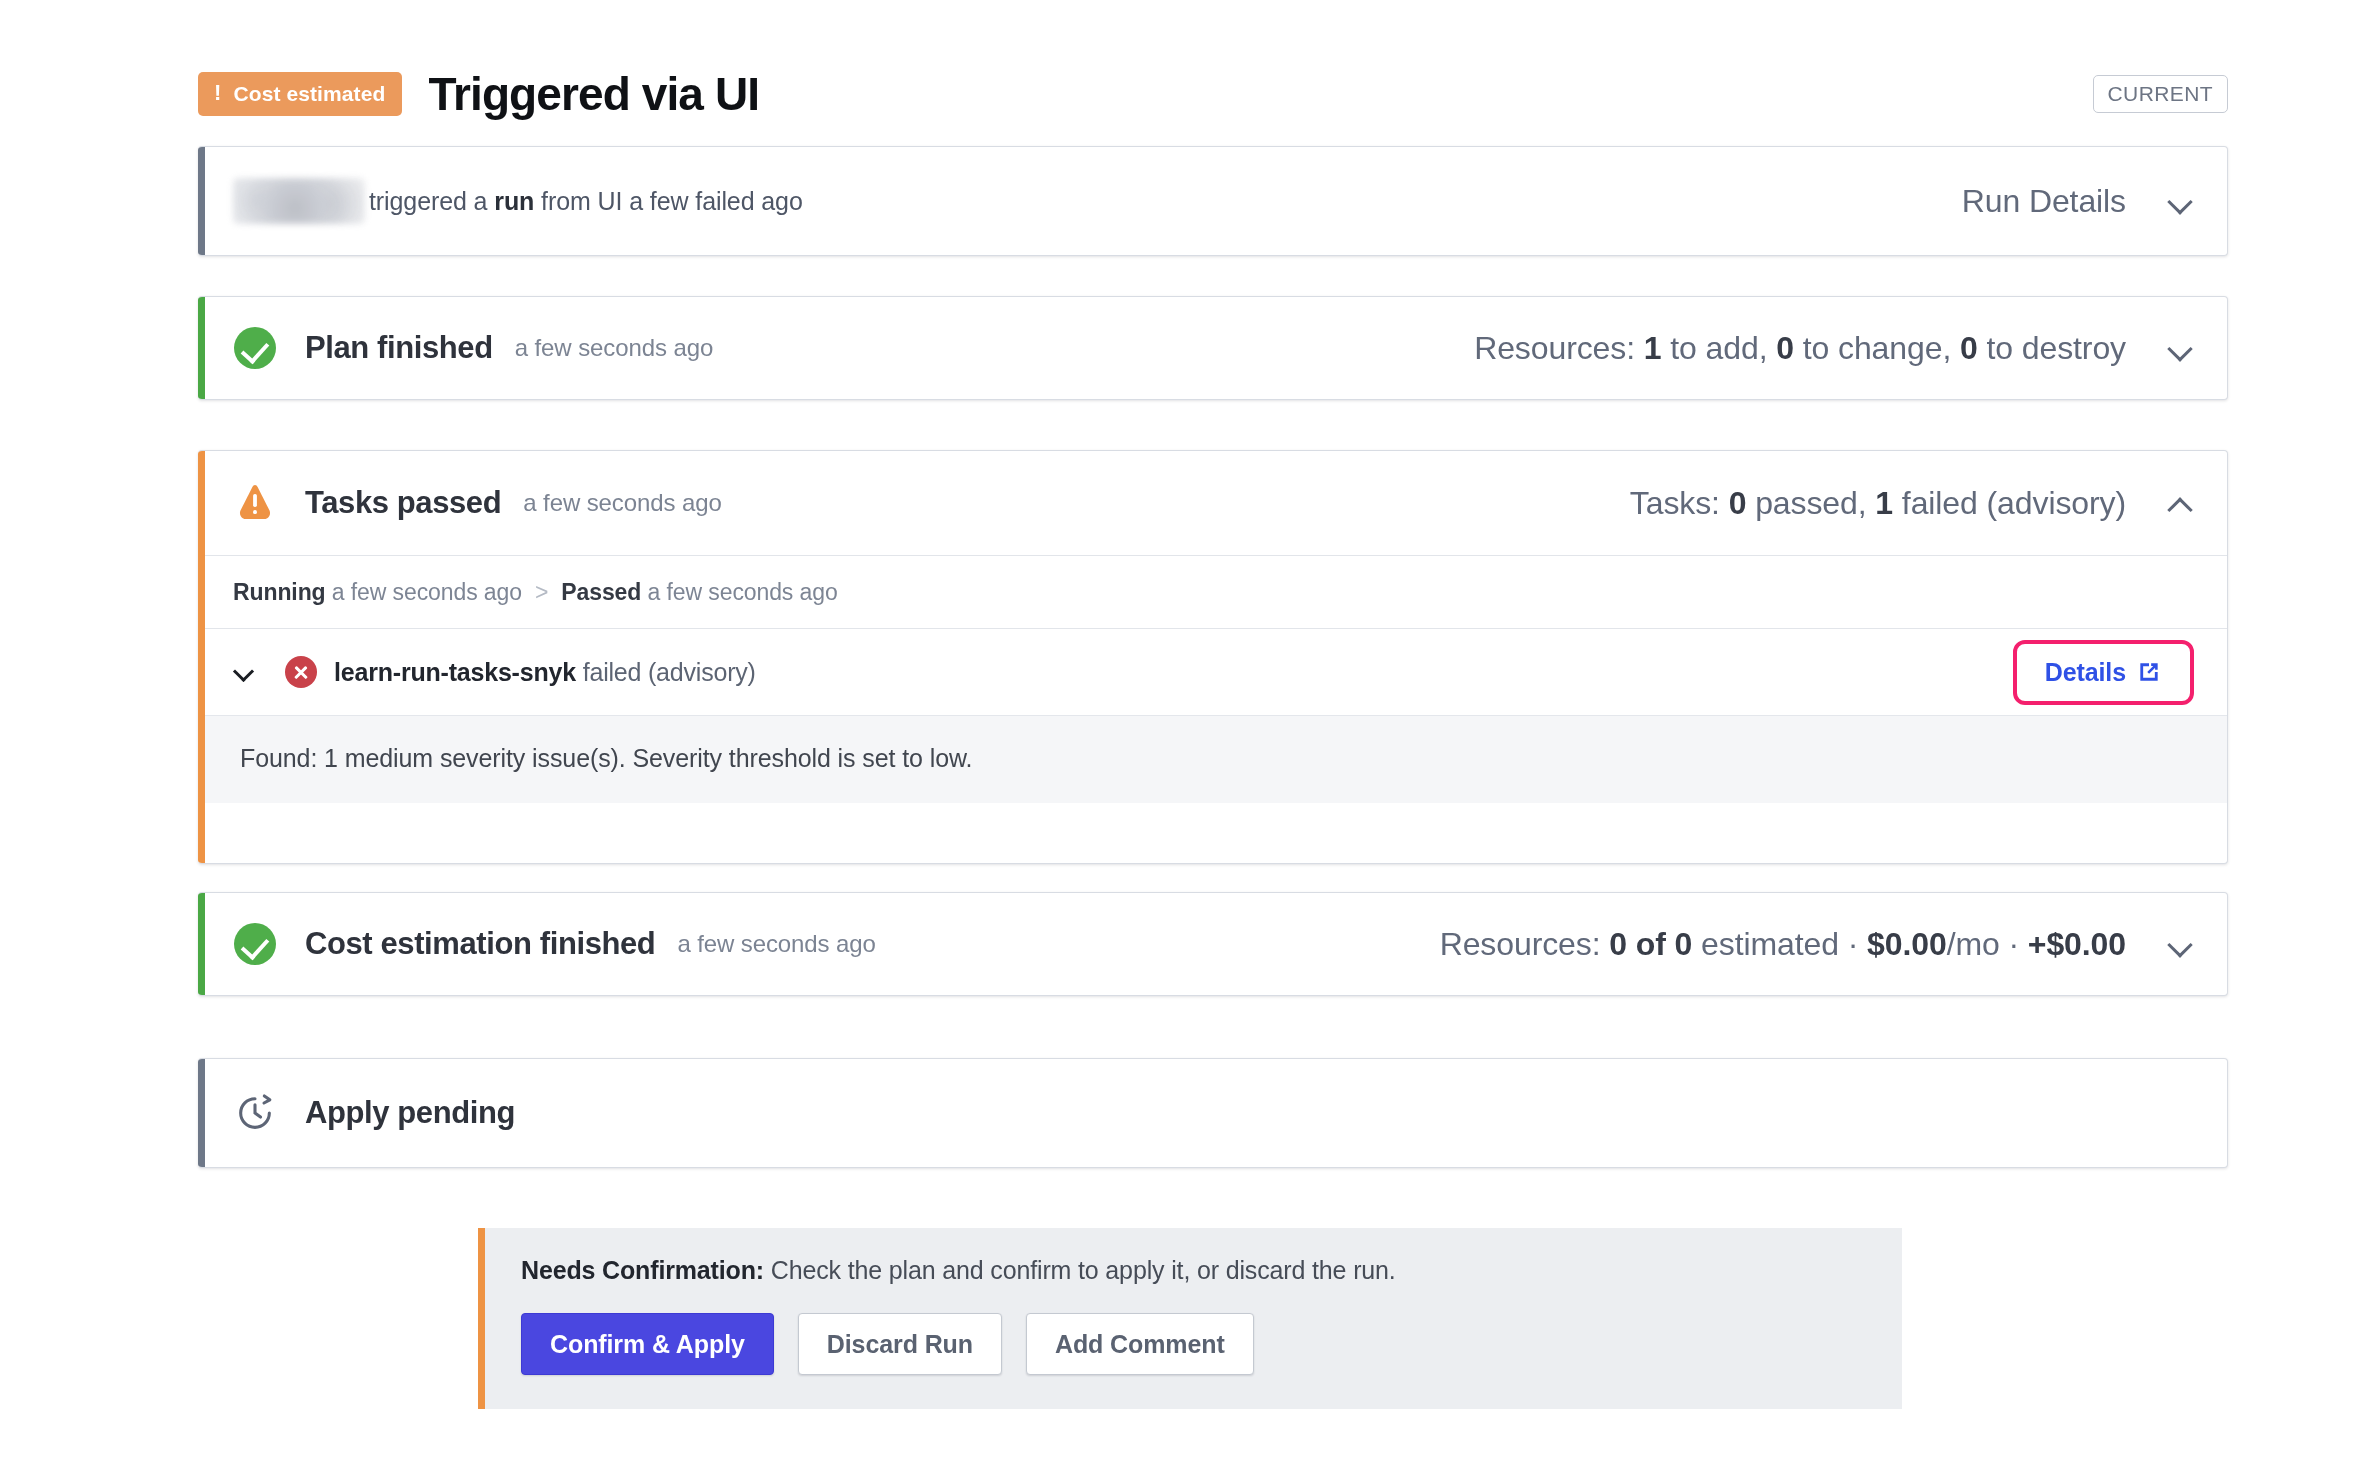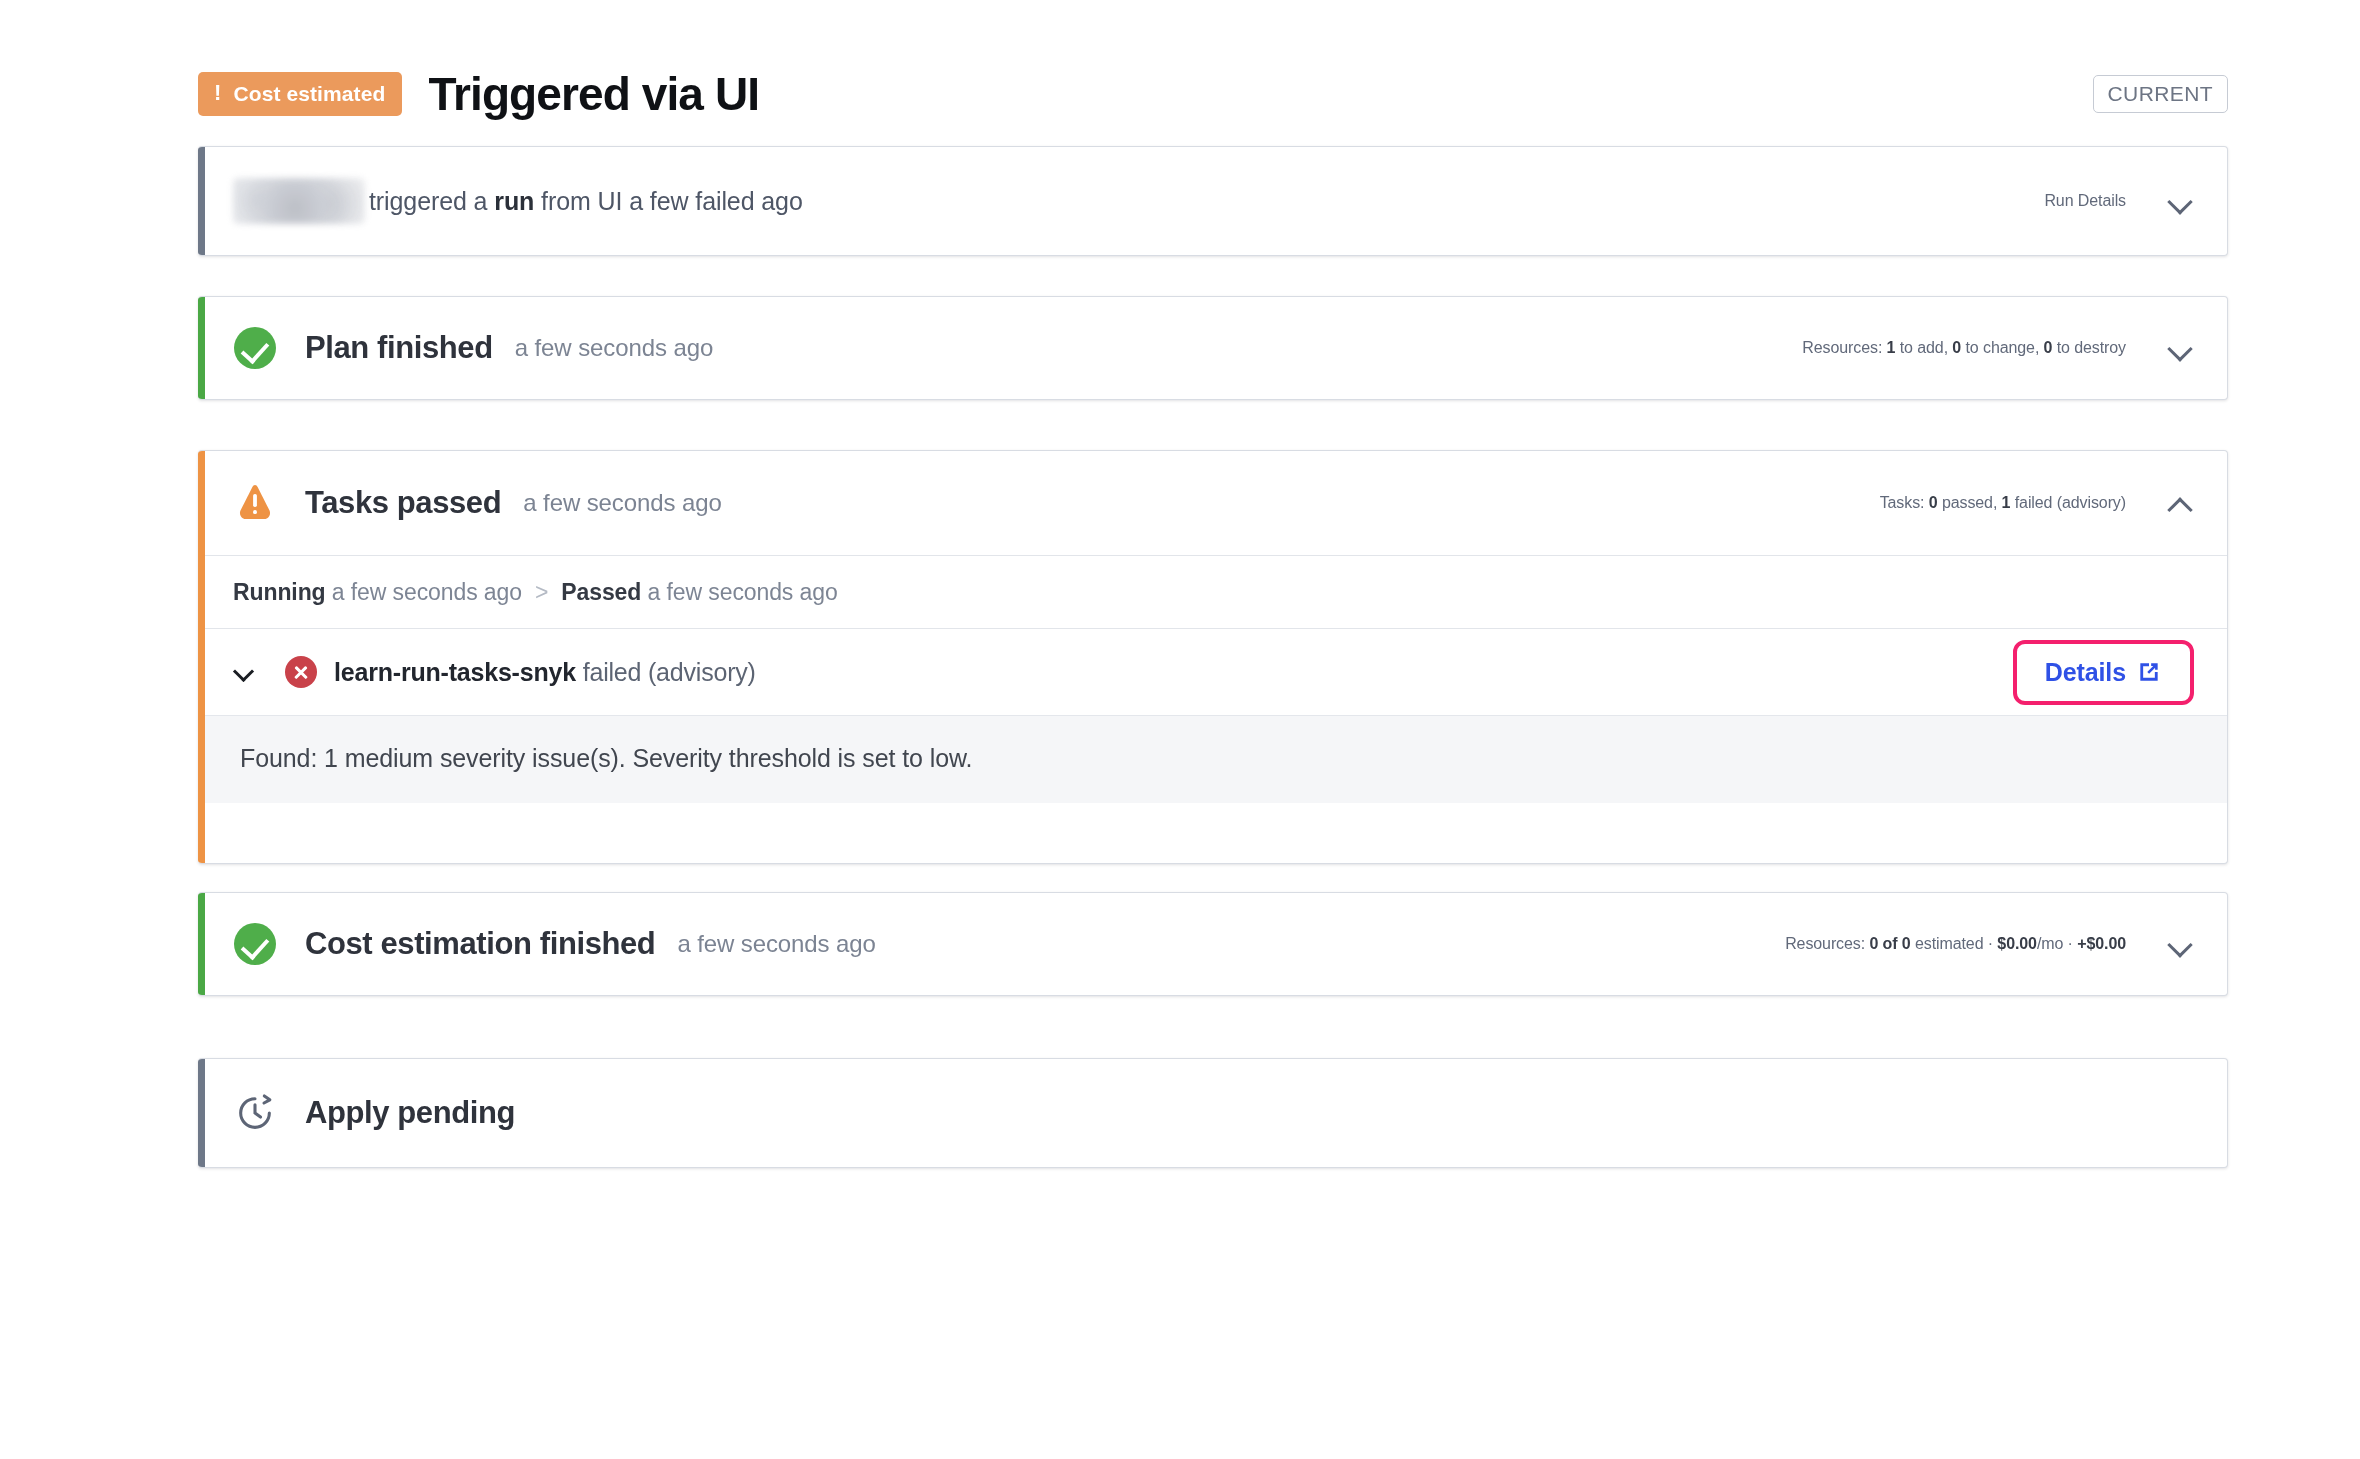--- a/index.html
+++ b/index.html
@@ -113,21 +113,21 @@
   }
   .row-right {
     margin-left: auto;
     display: flex;
     align-items: center;
     gap: 42px;
     white-space: nowrap;
   }
 
   .meta-text {
-    font-size: 16px;
+    font-size: 32px;
     color: #61697a;
     letter-spacing: -.1px;
   }
   .meta-text b { color: #383d48; font-weight: 700; }
 
   .chev {
     display: inline-block;
     width: 26px;
     height: 26px;
     position: relative;
@@ -435,14 +435,22 @@
             <path d="M12 3.4 A8.6 8.6 0 1 0 20.6 12" stroke="#5d6576" stroke-width="1.85" stroke-linecap="round" fill="none"></path>
             <path d="M17.6 1.8 L20.9 4.1 L17.4 6.0" stroke="#5d6576" stroke-width="1.85" stroke-linecap="round" stroke-linejoin="round" fill="none"></path>
             <path d="M12 7.1 V12 L15.3 14.4" stroke="#5d6576" stroke-width="1.85" stroke-linecap="round" fill="none"></path>
           </svg>
         </span>
         <span class="stage-title">Apply pending</span>
       </div>
     </div>
   </div>
 
+  <div class="confirm-panel">
+    <div class="confirm-text"><b>Needs Confirmation:</b><span> Check the plan and confirm to apply it, or discard the run.</span></div>
+    <div class="btn-row">
+      <button class="btn primary">Confirm &amp; Apply</button>
+      <button class="btn">Discard Run</button>
+      <button class="btn">Add Comment</button>
+    </div>
+  </div>
 
 </div>
 
 </body></html>

